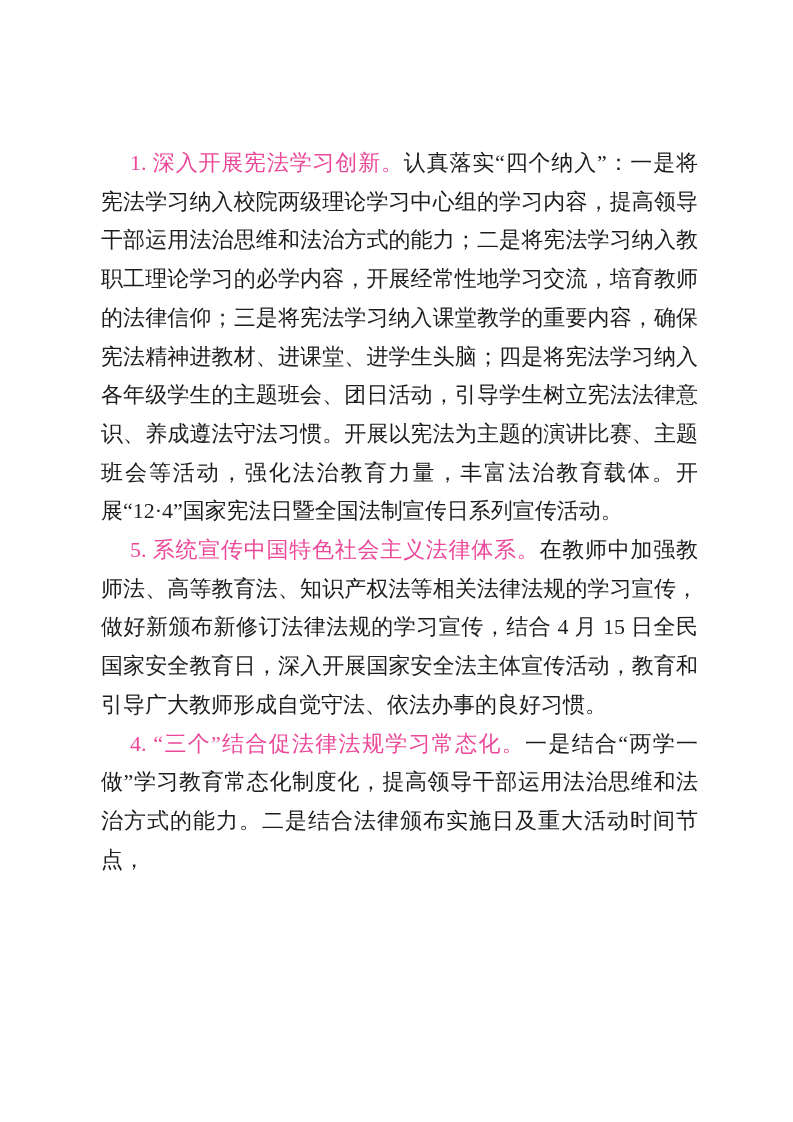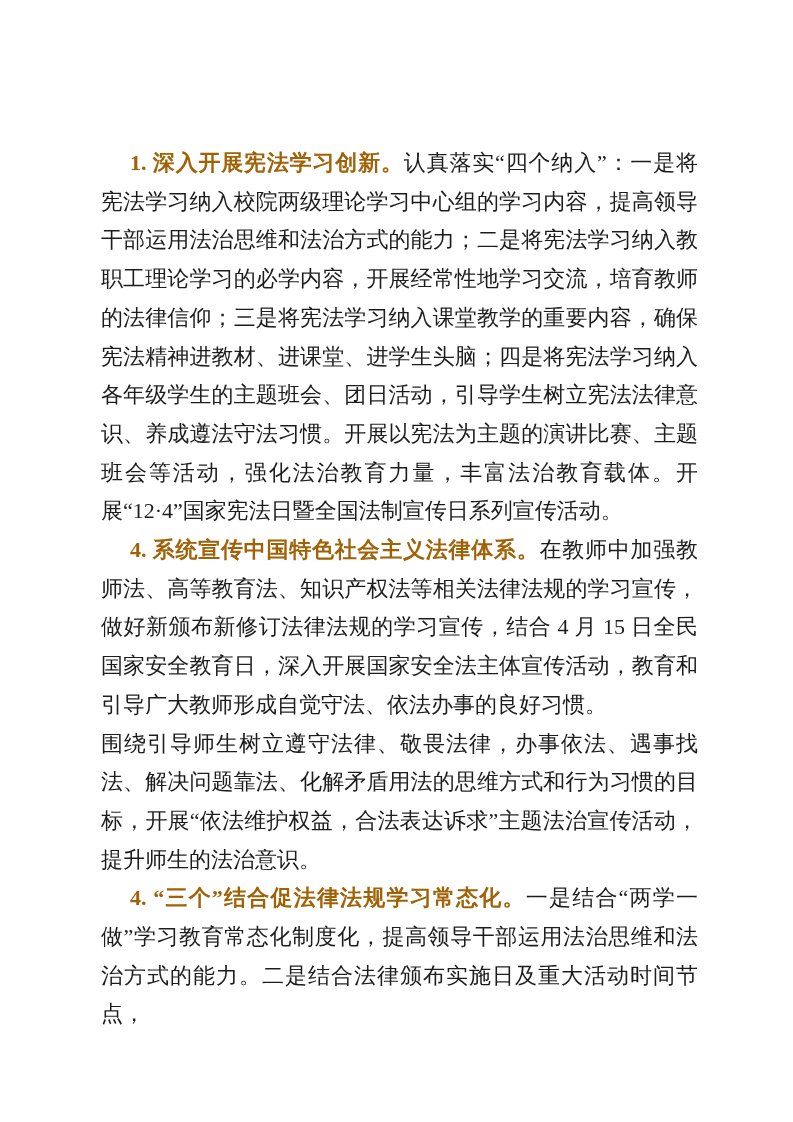--- a/index.html
+++ b/index.html
@@ -23,30 +23,29 @@
     text-align: justify;
     text-justify: inter-ideograph;
   }
   .para {
     text-align: justify;
   }
   .para.indent {
     text-indent: 29px;
   }
   .para-heading {
-    font-weight: bold;
-    color: #a16207;
+    font-weight: normal;
+    color: #ec4899;
   }
 </style>
 </head>
 <body>
 
 <div class="page">
 
   <p class="para indent"><span class="para-heading">1. 深入开展宪法学习创新。</span><span>认真落实“四个纳入”：一是将宪法学习纳入校院两级理论学习中心组的学习内容，提高领导干部运用法治思维和法治方式的能力；二是将宪法学习纳入教职工理论学习的必学内容，开展经常性地学习交流，培育教师的法律信仰；三是将宪法学习纳入课堂教学的重要内容，确保宪法精神进教材、进课堂、进学生头脑；四是将宪法学习纳入各年级学生的主题班会、团日活动，引导学生树立宪法法律意识、养成遵法守法习惯。开展以宪法为主题的演讲比赛、主题班会等活动，强化法治教育力量，丰富法治教育载体。开展“12·4”国家宪法日暨全国法制宣传日系列宣传活动。</span></p>
 
-  <p class="para indent"><span class="para-heading">4. 系统宣传中国特色社会主义法律体系。</span><span>在教师中加强教师法、高等教育法、知识产权法等相关法律法规的学习宣传，做好新颁布新修订法律法规的学习宣传，结合 4 月 15 日全民国家安全教育日，深入开展国家安全法主体宣传活动，教育和引导广大教师形成自觉守法、依法办事的良好习惯。</span></p>
+  <p class="para indent"><span class="para-heading">5. 系统宣传中国特色社会主义法律体系。</span><span>在教师中加强教师法、高等教育法、知识产权法等相关法律法规的学习宣传，做好新颁布新修订法律法规的学习宣传，结合 4 月 15 日全民国家安全教育日，深入开展国家安全法主体宣传活动，教育和引导广大教师形成自觉守法、依法办事的良好习惯。</span></p>
 
-  <p class="para"><span>围绕引导师生树立遵守法律、敬畏法律，办事依法、遇事找法、解决问题靠法、化解矛盾用法的思维方式和行为习惯的目标，开展“依法维护权益，合法表达诉求”主题法治宣传活动，提升师生的法治意识。</span></p>
 
   <p class="para indent"><span class="para-heading">4. “三个”结合促法律法规学习常态化。</span><span>一是结合“两学一做”学习教育常态化制度化，提高领导干部运用法治思维和法治方式的能力。二是结合法律颁布实施日及重大活动时间节点，</span></p>
 
 </div>
 
 </body></html>

